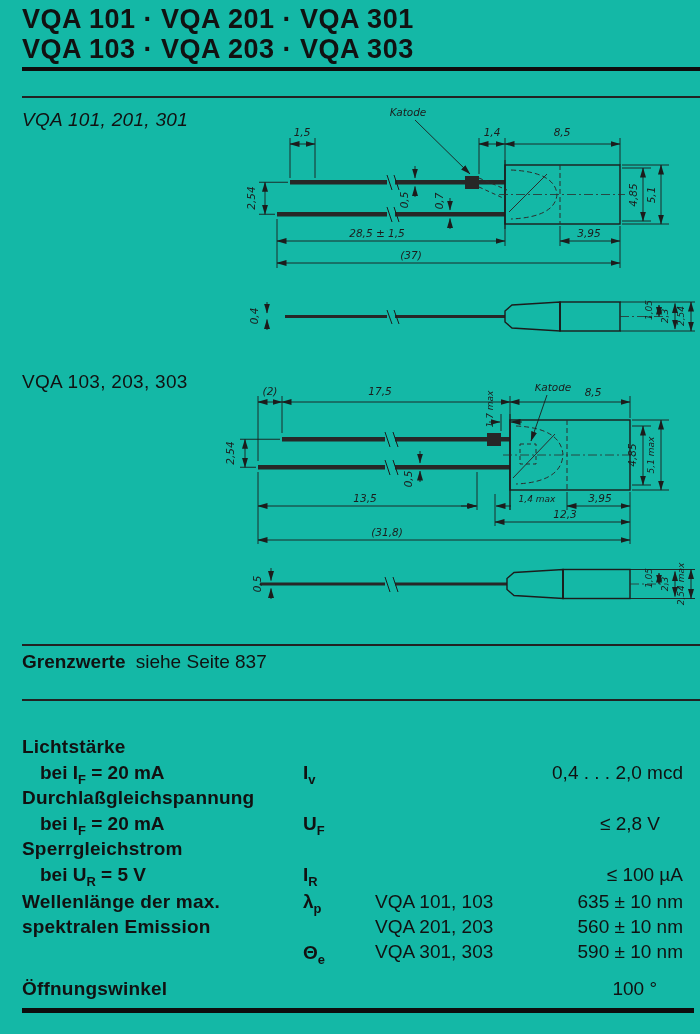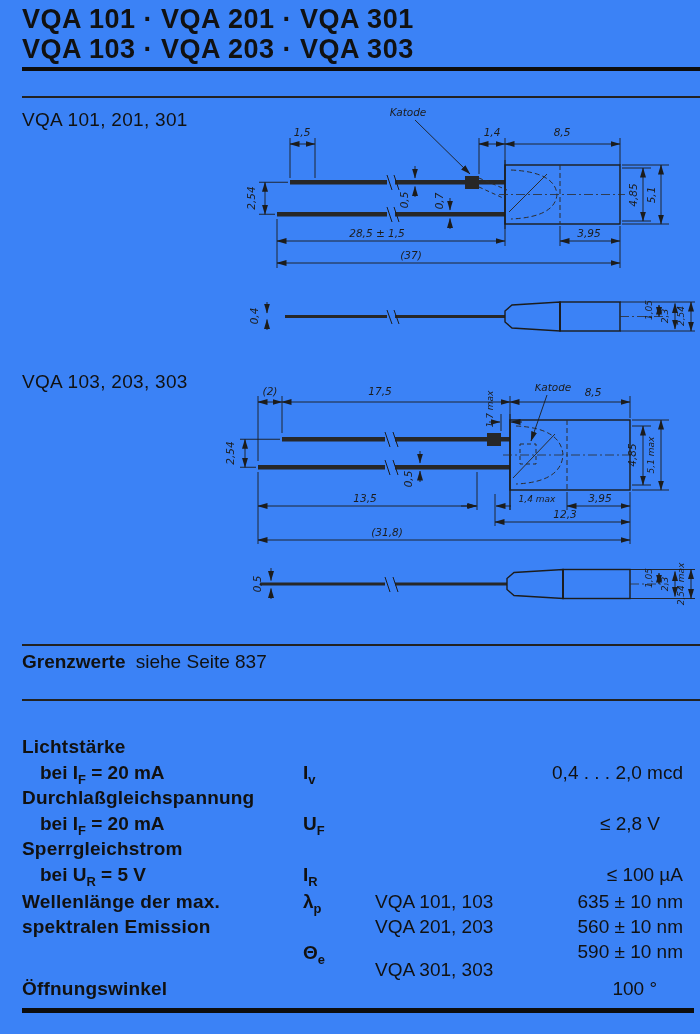--- a/index.html
+++ b/index.html
@@ -1,19 +1,19 @@
 <!DOCTYPE html>
 <html><head>
 <meta charset="utf-8">
 <style>
   * { margin:0; padding:0; box-sizing:border-box; }
   html,body { background:#d9d9d5; }
   .page {
     position:relative; width:700px; height:1034px; margin:0 auto;
-    background:#3b82f6; color:#111;
+    background:#14b8a6; color:#111;
     font-family:"Liberation Sans", sans-serif; overflow:hidden;
   }
   .abs { position:absolute; }
   .title { font-weight:700; font-size:27px; line-height:30px; letter-spacing:.5px; }
   .rule-thick { background:#0d0d0d; height:4px; }
   .rule-thin  { background:#222; height:2px; }
   .sec-label { font-size:19px; letter-spacing:.3px; }
   .bold { font-weight:700; }
   .kv-name { font-size:19px; font-weight:700; letter-spacing:.2px; }
   .kv-cond { font-size:19px; font-weight:700; }
@@ -30,21 +30,21 @@
 
 <div class="page">
 
   <div class="abs title" style="left:22px; top:4px;">
     <div>VQA 101 · VQA 201 · VQA 301</div>
     <div>VQA 103 · VQA 203 · VQA 303</div>
   </div>
   <div class="abs rule-thick" style="left:22px; top:67px; width:678px;"></div>
   <div class="abs rule-thin" style="left:22px; top:96px; width:678px;"></div>
 
-  <div class="abs sec-label" style="left:22px; top:109px;">VQA 101, 201, 301</div>
+  <div class="abs sec-label" style="left:22px; top:109px;font-style:italic;">VQA 101, 201, 301</div>
 
   <svg class="abs" style="left:215px; top:102px;" width="480" height="264" viewBox="0 0 480 264">
     <defs>
       <marker id="arr1" viewBox="0 0 10 6" markerWidth="10" markerHeight="6" refX="9.5" refY="3" orient="auto-start-reverse" markerUnits="userSpaceOnUse">
         <path d="M0,0 L10,3 L0,6 Z" fill="#1c1c1c"></path>
       </marker>
     </defs>
 
     <g fill="#272727">
       <rect x="75" y="78" width="97" height="4.5"></rect>
@@ -282,21 +282,21 @@
   <div class="abs kv-sym" style="left:303px; top:864px;"><span>I</span><sub>R</sub></div>
   <div class="abs kv-val" style="right:17px; top:864px;">≤ 100 µA</div>
 
   <div class="abs kv-name" style="left:22px; top:891px;">Wellenlänge der max.</div>
   <div class="abs kv-name" style="left:22px; top:916px;">spektralen Emission</div>
   <div class="abs kv-sym" style="left:303px; top:891px;"><span>λ</span><sub>p</sub></div>
   <div class="abs kv-dev" style="left:375px; top:891px;">VQA 101, 103</div>
   <div class="abs kv-val" style="right:17px; top:891px;">635 ± 10 nm</div>
   <div class="abs kv-dev" style="left:375px; top:916px;">VQA 201, 203</div>
   <div class="abs kv-val" style="right:17px; top:916px;">560 ± 10 nm</div>
-  <div class="abs kv-dev" style="left:375px; top:941px;margin-top:18px;">VQA 301, 303</div>
+  <div class="abs kv-dev" style="left:375px; top:941px;">VQA 301, 303</div>
   <div class="abs kv-val" style="right:17px; top:941px;">590 ± 10 nm</div>
 
   <div class="abs kv-name" style="left:22px; top:978px;">Öffnungswinkel</div>
   <div class="abs kv-sym" style="left:303px; top:942px;"><span>Θ</span><sub>e</sub></div>
   <div class="abs kv-val" style="right:43px; top:978px;">100 °</div>
 
   <div class="abs rule-thick" style="left:22px; top:1008px; width:672px; height:5px;"></div>
 
 </div>
 

